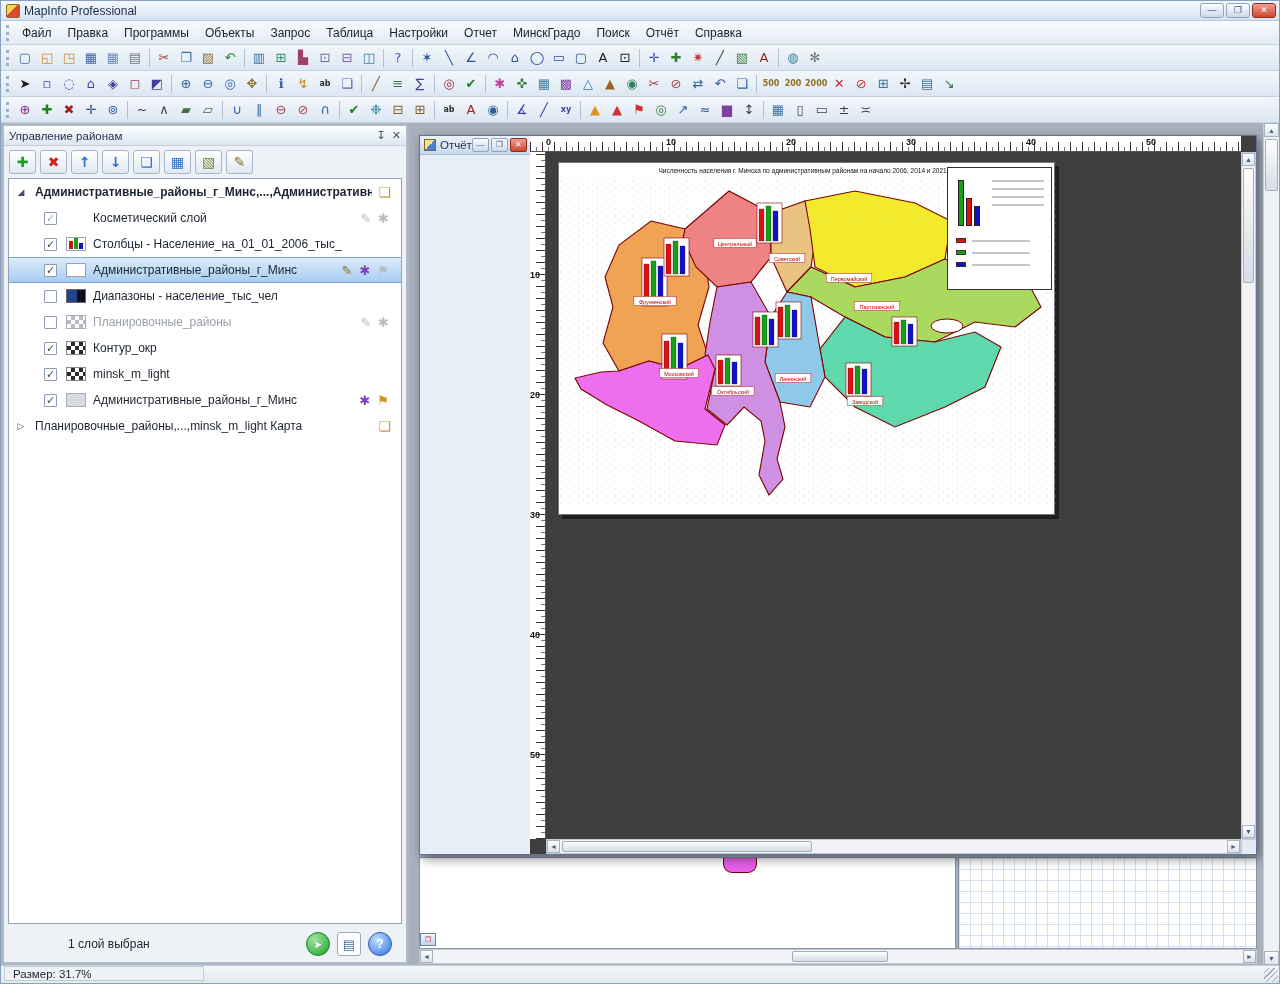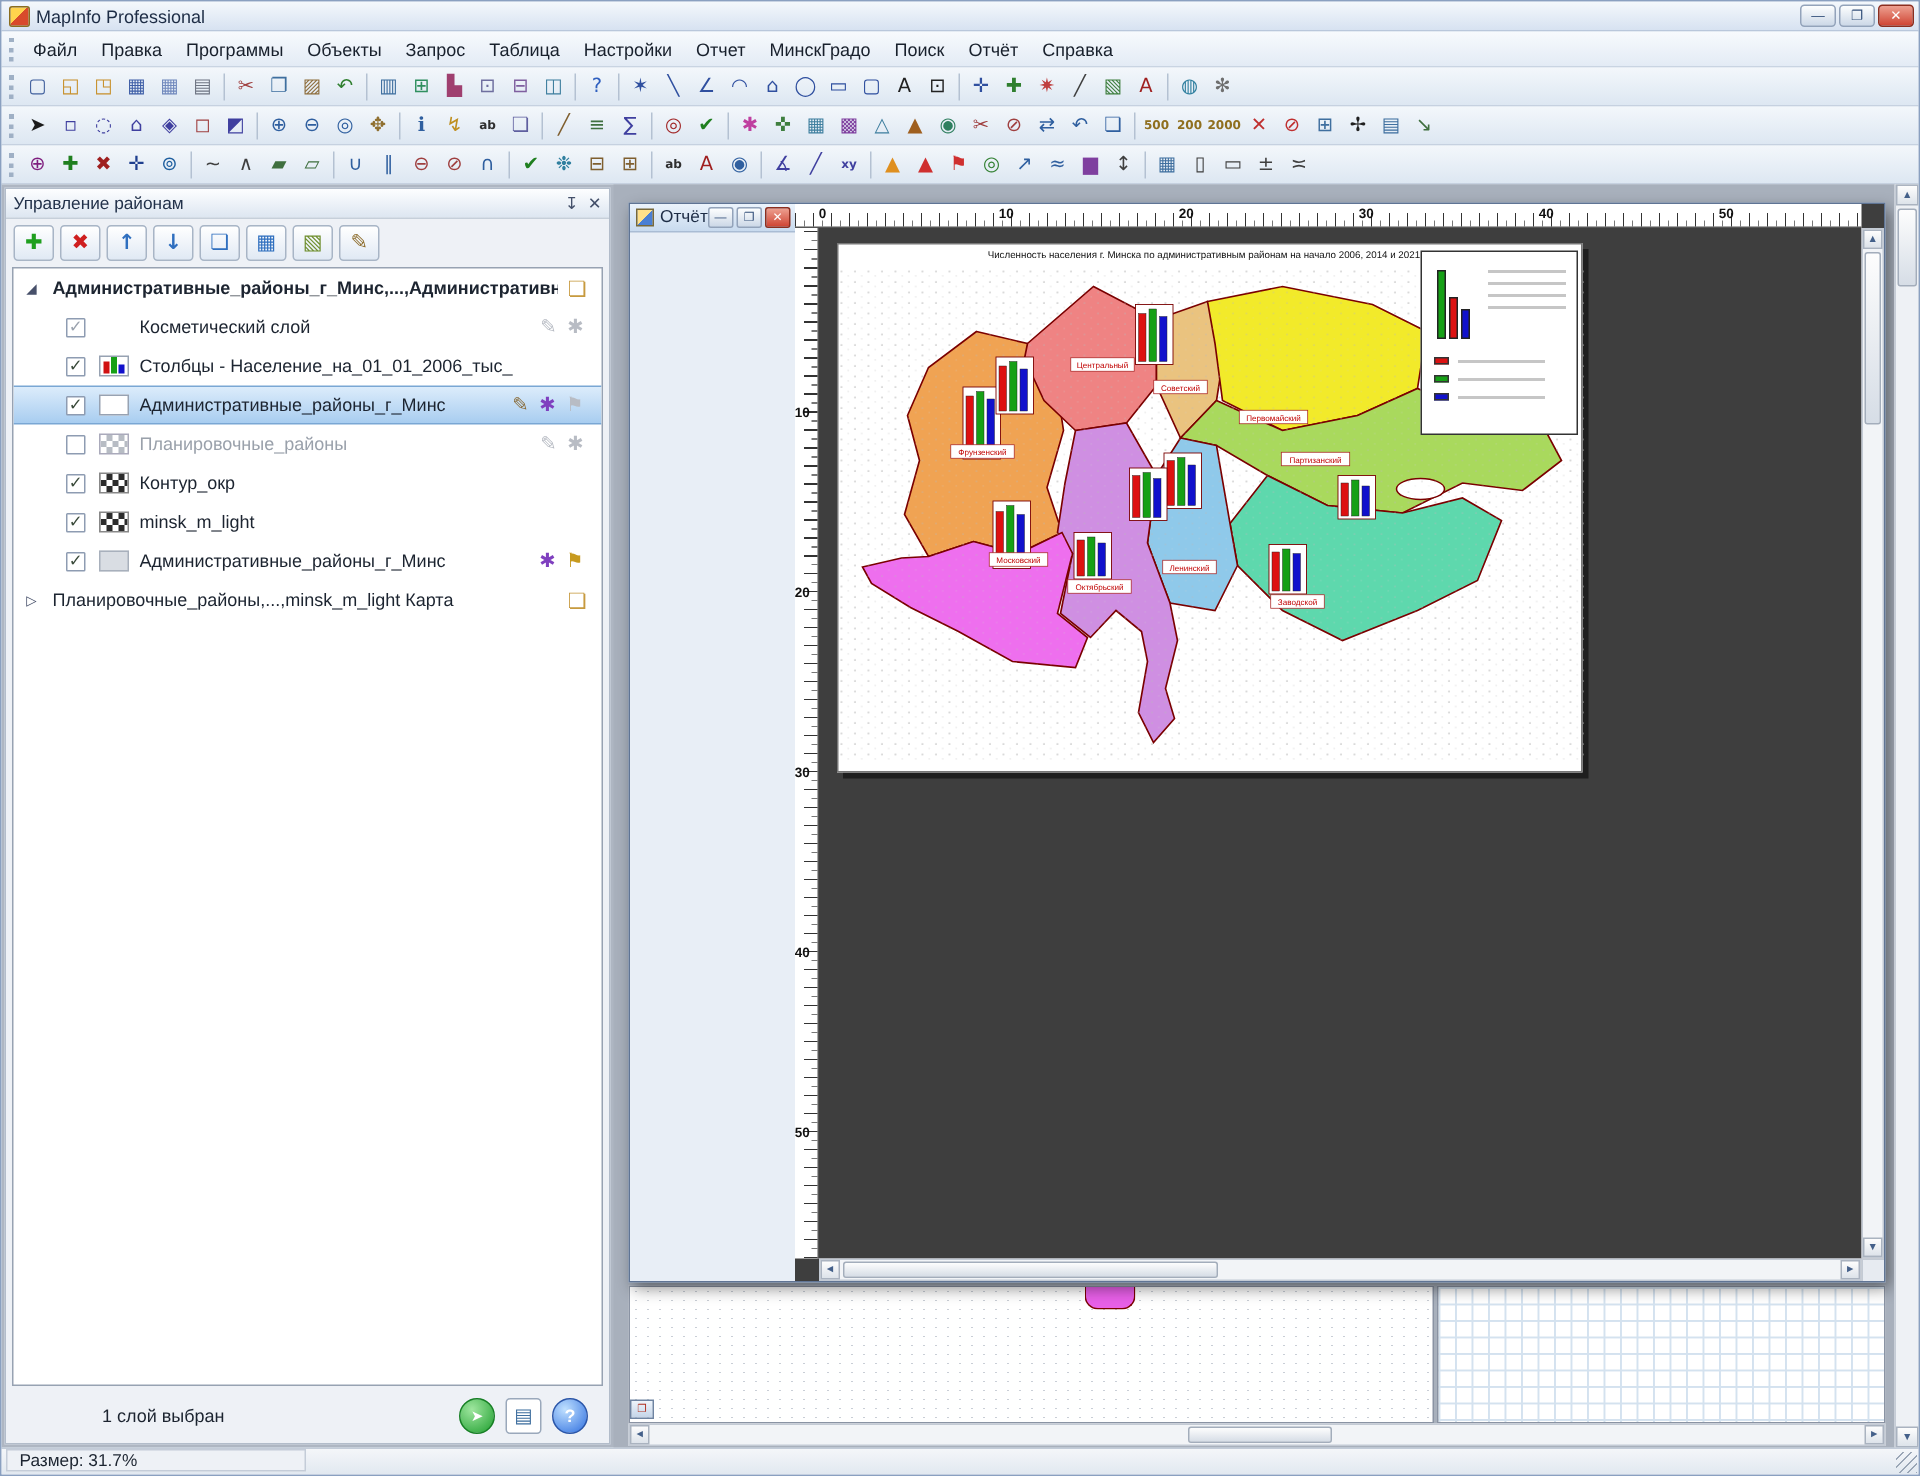--- a/index.html
+++ b/index.html
@@ -578,20 +578,26 @@
           </div>
           <div class="trow layer selected">
             <span class="cb">✓</span>
             <span class="licon icon-swatch-white"></span>
             <span class="llabel">Административные_районы_г_Минс</span>
             <span class="ricons">
               <span class="ric" style="color: rgb(138, 109, 59);">✎</span>
               <span class="ric" style="color: rgb(127, 63, 191);">✱</span>
               <span class="ric" style="color: rgb(184, 188, 196);">⚑</span>
             </span>
+          </div>
+          <div class="trow layer">
+            <span class="cb"></span>
+            <span class="licon icon-ranges"></span>
+            <span class="llabel">Диапазоны - население_тыс_чел</span>
+            <span class="ricons"></span>
           </div>
           <div class="trow layer disabled">
             <span class="cb"></span>
             <span class="licon icon-checker-gray"></span>
             <span class="llabel">Планировочные_районы</span>
             <span class="ricons">
               <span class="ric" style="color: rgb(184, 188, 196);">✎</span>
               <span class="ric" style="color: rgb(184, 188, 196);">✱</span>
             </span>
           </div>

